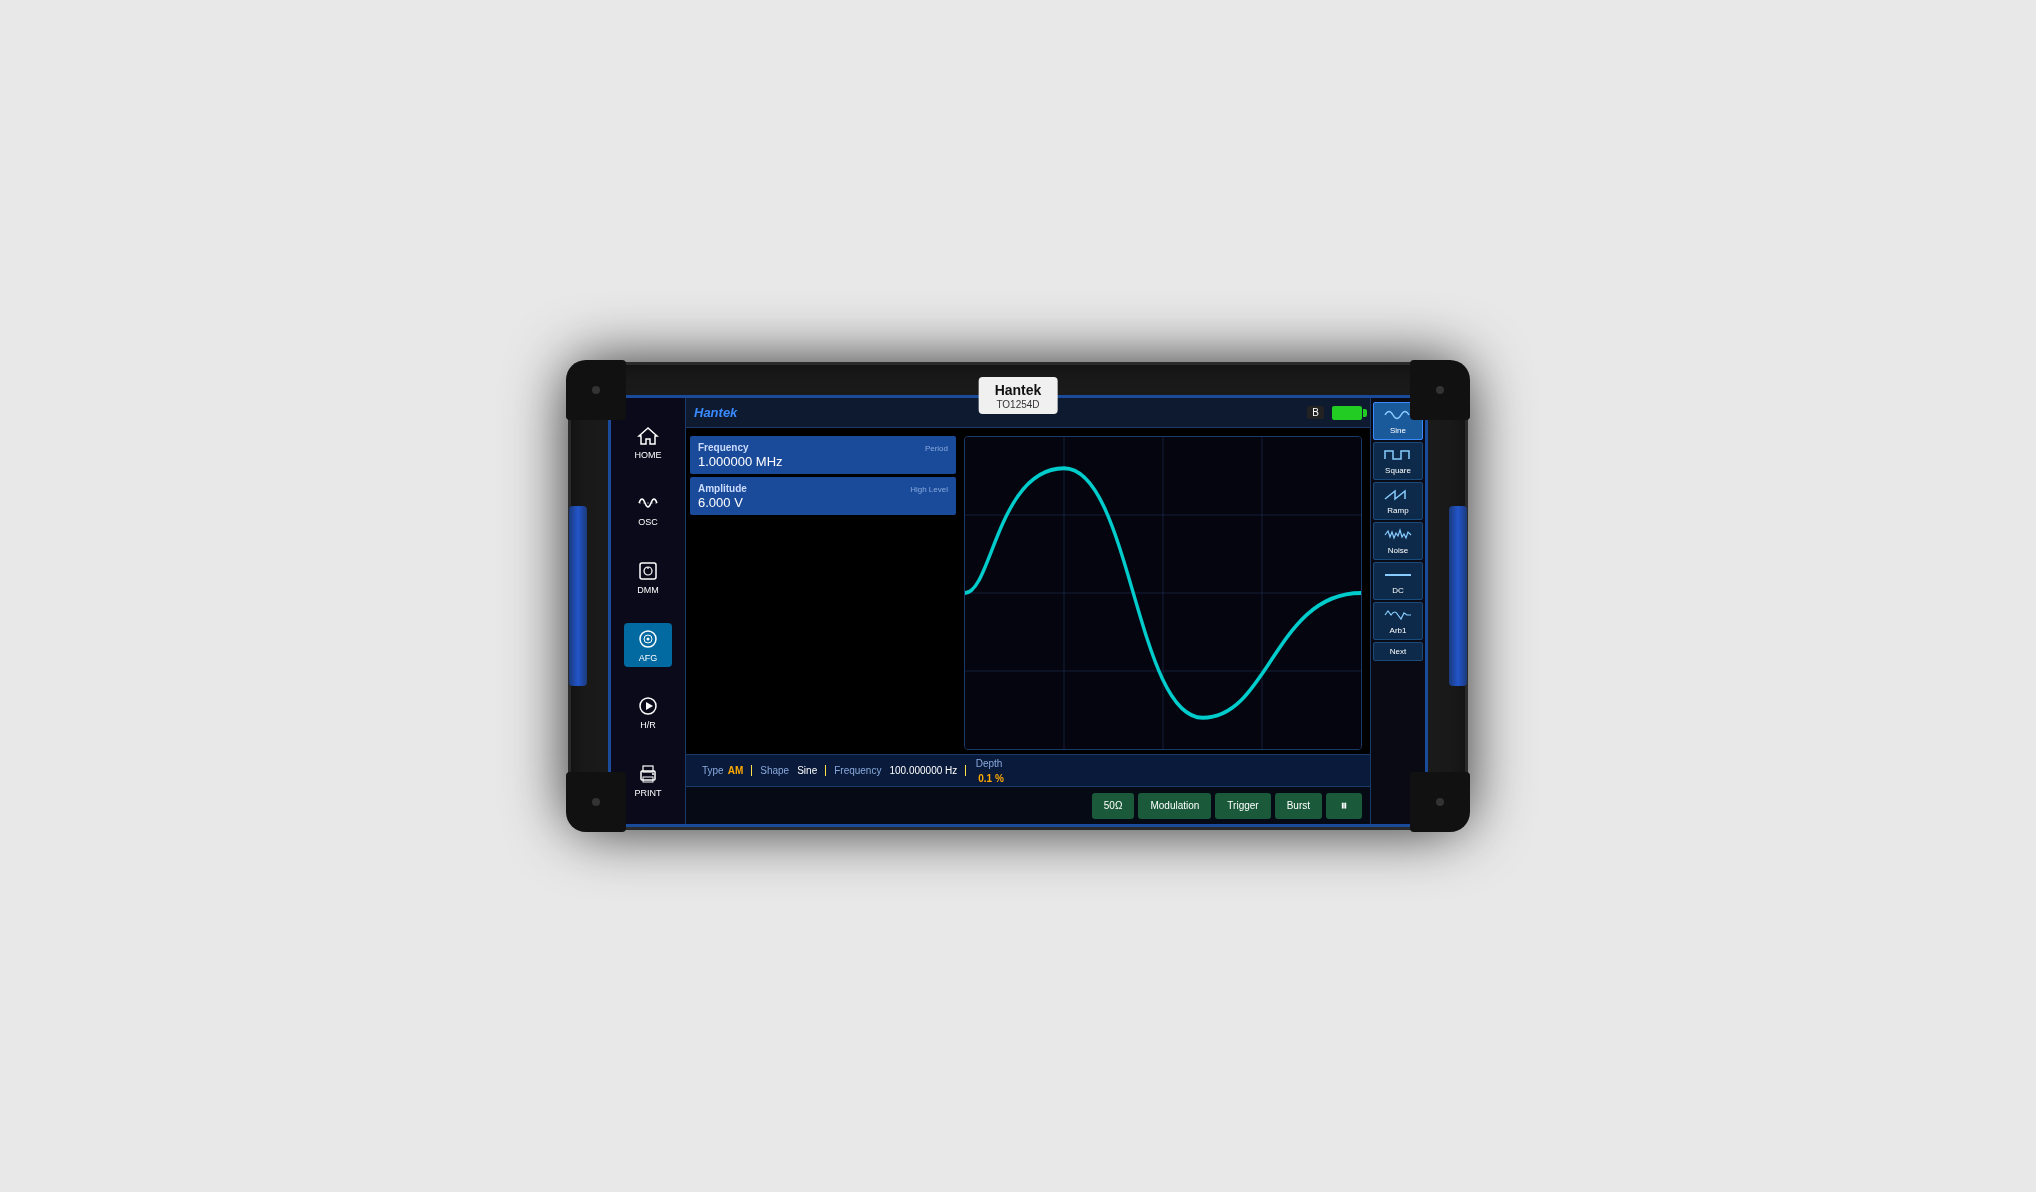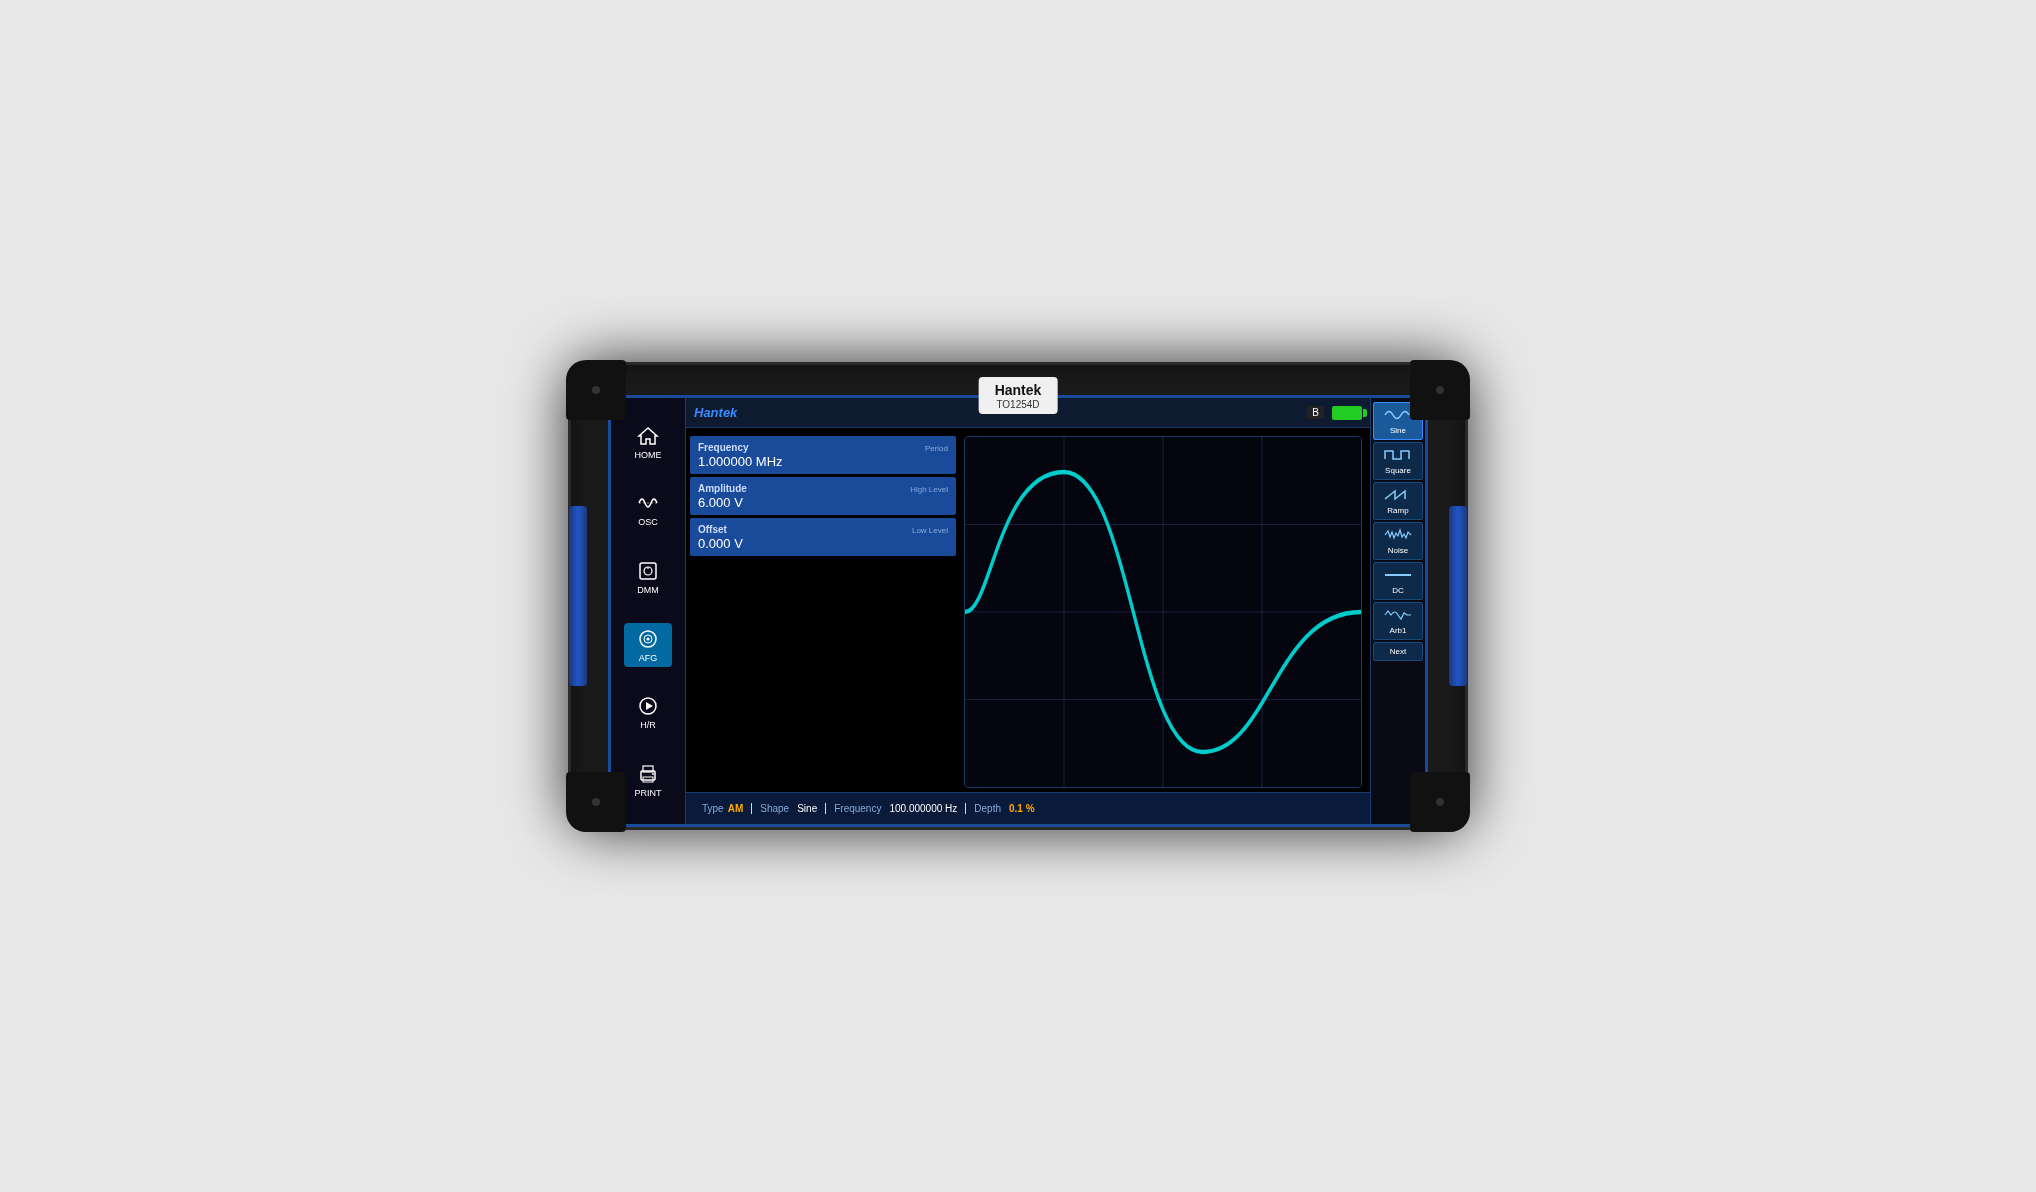--- a/index.html
+++ b/index.html
@@ -252,21 +252,21 @@
     }
 
     .mod-section {
       display: flex;
       align-items: center;
       gap: 4px;
       padding: 0 8px;
       border-right: 1px solid #fde047;
     }
 
-    .mod-section:last-child { border-right: none; }
+    .mod-section:last-child { border-right: none; flex-direction: column; }
 
     .mod-label { color: #88aadd; }
     .mod-value { color: #ffaa00; font-weight: bold; }
 
     
     .bottom-buttons {
       height: 38px;
       background: #050a14;
       display: flex;
       align-items: center;
@@ -448,27 +448,20 @@
           </div>
 
           <div class="param-row">
             <div style="display:flex;justify-content:space-between;align-items:baseline;">
               <span class="param-label">Amplitude</span>
               <span class="param-sublabel">High Level</span>
             </div>
             <span class="param-value">6.000 V</span>
           </div>
 
-          <div class="param-row">
-            <div style="display:flex;justify-content:space-between;align-items:baseline;">
-              <span class="param-label">Offset</span>
-              <span class="param-sublabel">Low Level</span>
-            </div>
-            <span class="param-value">0.000 V</span>
-          </div>
 
         </div>
 
         <div class="waveform-panel">
           <svg viewBox="0 0 300 200" preserveAspectRatio="none">
             <rect width="300" height="200" fill="#050510"></rect>
 
             <line x1="0" y1="50" x2="300" y2="50" stroke="#1a2a4a" stroke-width="0.5"></line>
             <line x1="0" y1="100" x2="300" y2="100" stroke="#1a2a4a" stroke-width="0.5"></line>
             <line x1="0" y1="150" x2="300" y2="150" stroke="#1a2a4a" stroke-width="0.5"></line>
@@ -494,20 +487,28 @@
         <div class="mod-section">
           <span class="mod-label">Frequency</span>
           <span style="color:white;margin-left:4px">100.000000 Hz</span>
         </div>
         <div class="mod-section">
           <span class="mod-label">Depth</span>
           <span class="mod-value" style="margin-left:4px">0.1 %</span>
         </div>
       </div>
 
+      <div class="bottom-buttons">
+        <div class="btn-spacer"></div>
+        <button class="bottom-btn">50Ω</button>
+        <button class="bottom-btn">Modulation</button>
+        <button class="bottom-btn">Trigger</button>
+        <button class="bottom-btn">Burst</button>
+        <button class="bottom-btn pause">⏸</button>
+      </div>
 
     </div>
 
     <div class="right-panel">
       <div class="wave-btn active">
         <span class="wave-icon">
           <svg width="30" height="16" viewBox="0 0 30 16">
             <path d="M2,8 Q6,1 10,8 Q14,15 18,8 Q22,1 26,8" fill="none" stroke="#88ccff" stroke-width="1.5"></path>
           </svg>
         </span>

